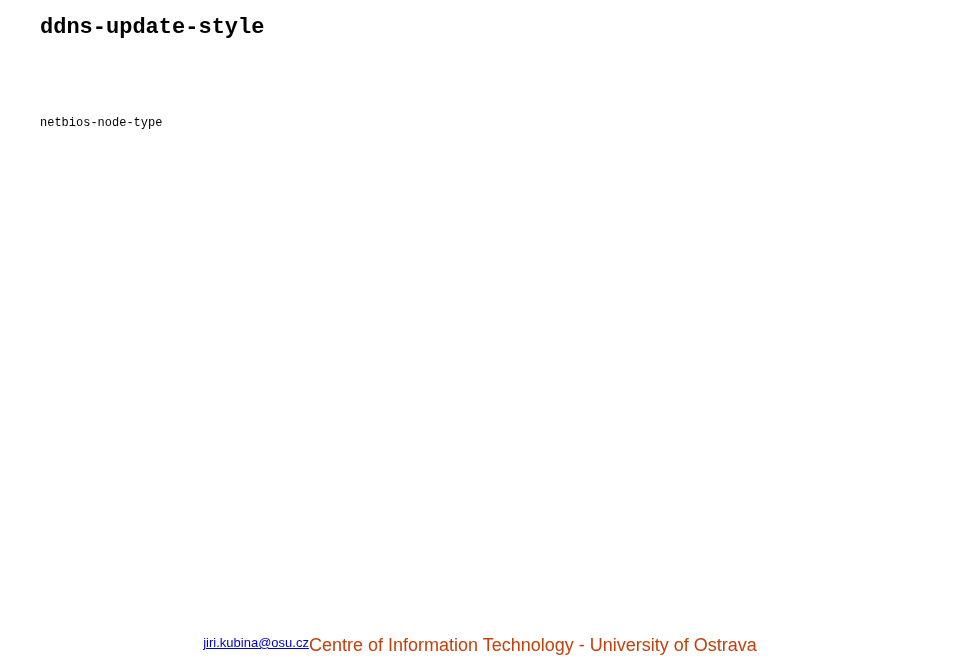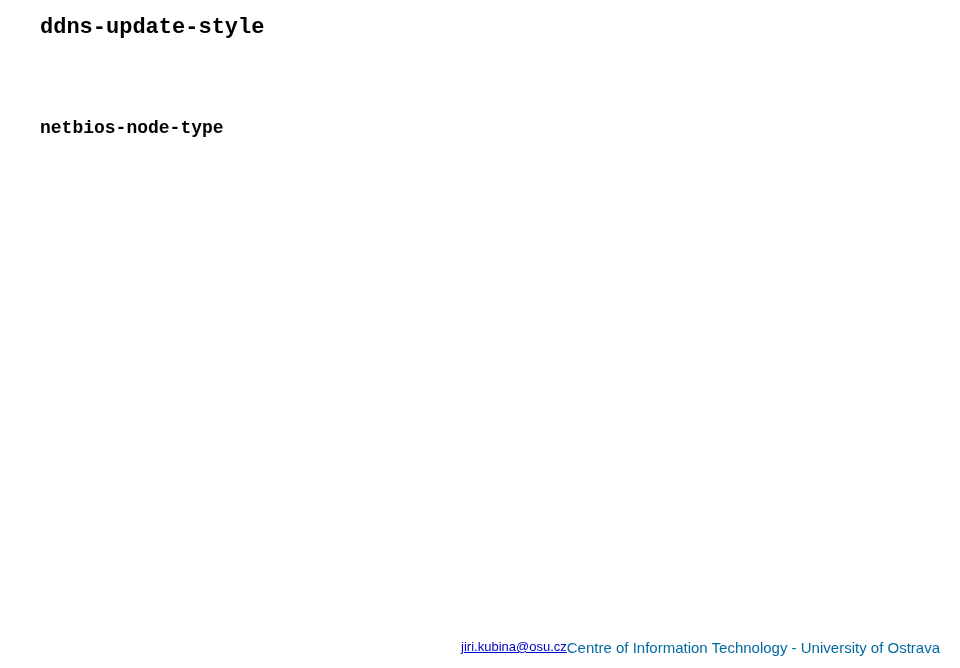--- a/index.html
+++ b/index.html
@@ -31,47 +31,47 @@
       font-family: 'Courier New', Courier, monospace;
     }
 
     .content-block {
       font-family: 'Courier New', Courier, monospace;
       font-size: 16px;
       line-height: 1.6;
     }
 
     .subsection-title {
-      font-weight: bold;
+      font-weight: normal;
       margin-top: 20px;
       margin-bottom: 8px;
-      font-size: 18px;
+      font-size: 12px;
     }
 
     .footer {
       position: absolute;
       bottom: 12px;
       left: 0;
       right: 0;
       display: flex;
-      justify-content: flex-end;
+      justify-content: center;
       padding: 0 20px;
       font-size: 13px;
       font-family: Arial, sans-serif;
       color: #0000cc;
     }
 
     .footer-left a {
       color: #0000cc;
       text-decoration: underline;
     }
 
     .footer-right {
-      color: #0369a1;
-      font-size: 15px;
+      color: #c2410c;
+      font-size: 18px;
     }
 
     pre {
       font-family: 'Courier New', Courier, monospace;
       font-size: 16px;
       white-space: pre;
       line-height: 1.65;
     }
   </style>
 </head>

